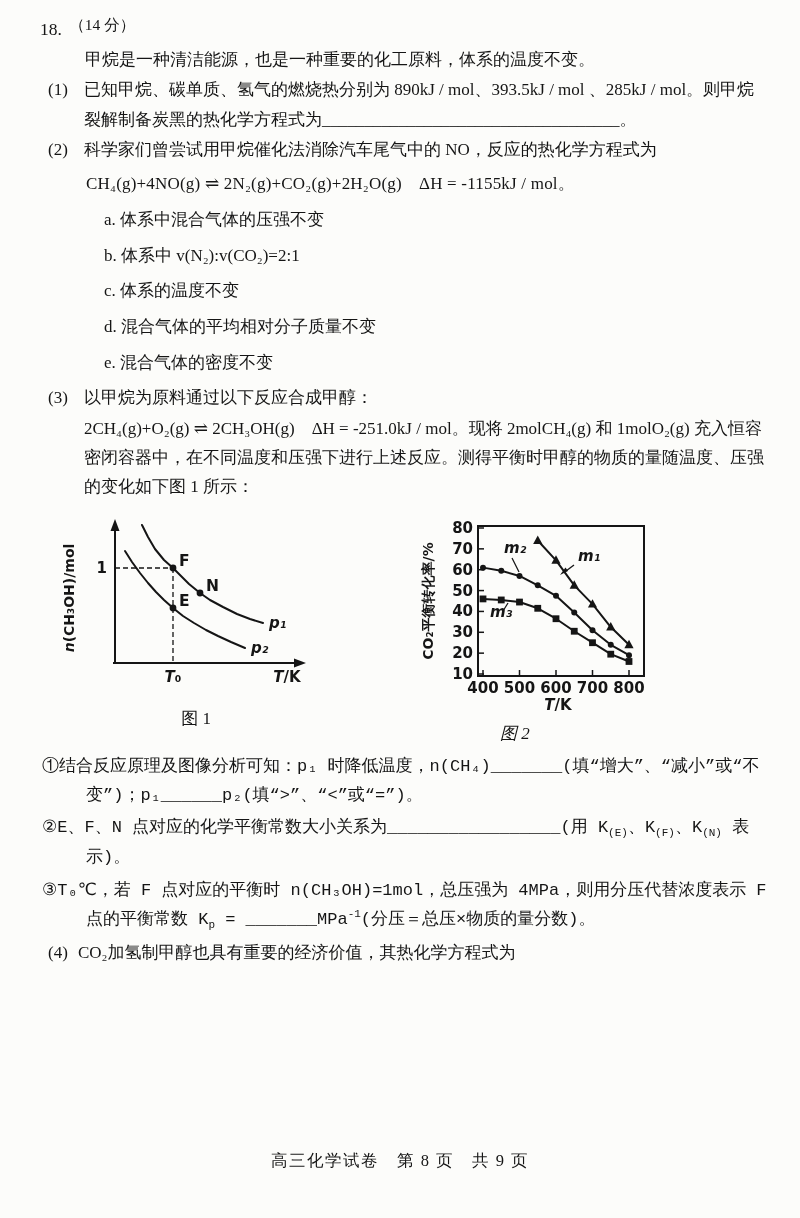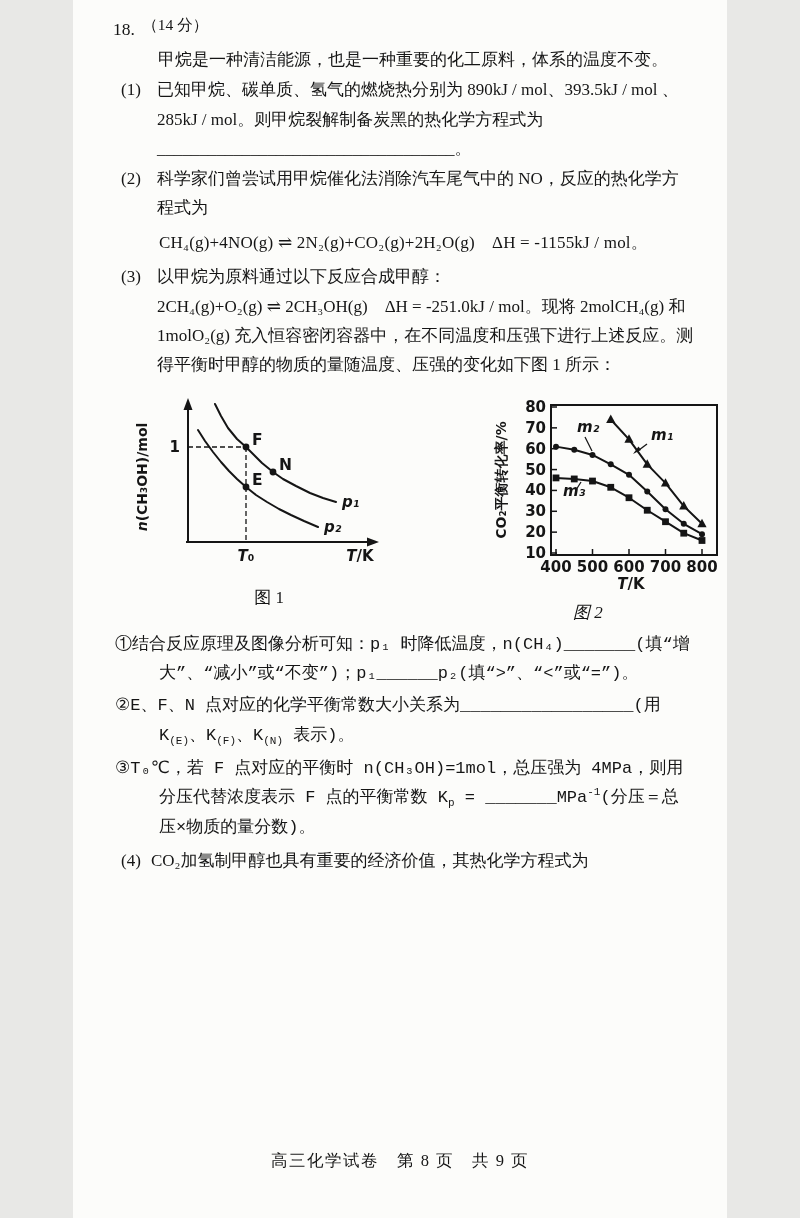--- a/index.html
+++ b/index.html
@@ -1,17 +1,17 @@
 <!DOCTYPE html>
 <html><head>
 <meta charset="utf-8">
 <style>
   html,body{margin:0;padding:0;background:#e8e8e6;}
   .page{
-    width:654px;height:1218px;margin:0 auto;position:relative;overflow:hidden;
+    width:800px;height:1218px;margin:0 auto;position:relative;overflow:hidden;
     background:#fcfcfa;color:#151515;
     font-family:"Liberation Serif","DejaVu Serif","DejaVu Sans",serif;
   }
   .content{padding:14px 32px 0 40px;font-size:17px;line-height:1.72;}
   .q-head{font-size:17.5px;}
   .pts{position:relative;top:-5px;font-size:15.5px;margin-left:3px;}
   .indent1{margin:1px 0 1px 45px;}
   .item{display:flex;margin:1px 0 1px 8px;}
   .ilabel{flex:0 0 36px;}
   .ibody{flex:1;}
@@ -48,20 +48,27 @@
       <span class="ilabel">(1)</span>
       <div class="ibody">已知甲烷、碳单质、氢气的燃烧热分别为 890kJ / mol、393.5kJ / mol 、285kJ / mol。则甲烷裂解制备炭黑的热化学方程式为___________________________________。</div>
     </div>
 
     <div class="item">
       <span class="ilabel">(2)</span>
       <div class="ibody">科学家们曾尝试用甲烷催化法消除汽车尾气中的 NO，反应的热化学方程式为</div>
     </div>
     <div class="equation">CH₄(g)+4NO(g) ⇌ 2N₂(g)+CO₂(g)+2H₂O(g)　ΔH = -1155kJ / mol。</div>
 
+    <div class="options">
+      <div class="option">a. 体系中混合气体的压强不变</div>
+      <div class="option">b. 体系中 v(N₂):v(CO₂)=2:1</div>
+      <div class="option">c. 体系的温度不变</div>
+      <div class="option">d. 混合气体的平均相对分子质量不变</div>
+      <div class="option">e. 混合气体的密度不变</div>
+    </div>
 
     <div class="item">
       <span class="ilabel">(3)</span>
       <div class="ibody">以甲烷为原料通过以下反应合成甲醇：</div>
     </div>
     <div class="cont">2CH₄(g)+O₂(g) ⇌ 2CH₃OH(g)　ΔH = -251.0kJ / mol。现将 2molCH₄(g) 和 1molO₂(g) 充入恒容密闭容器中，在不同温度和压强下进行上述反应。测得平衡时甲醇的物质的量随温度、压强的变化如下图 1 所示：</div>
 
     <div class="figures">
       <div class="figbox1">
         <svg id="fig1-svg" width="272" height="185" viewBox="0 0 272 185">

